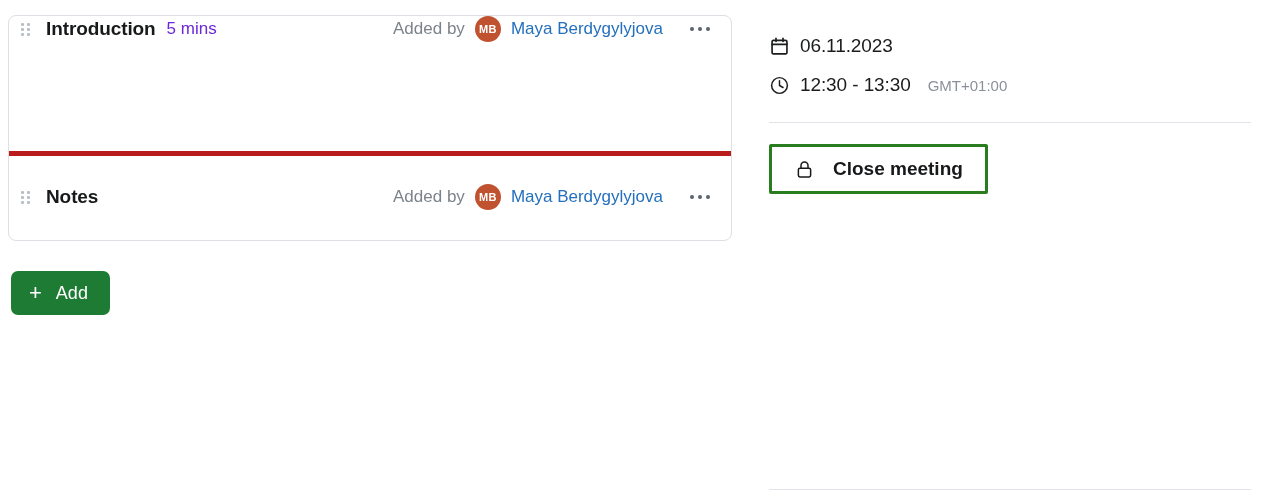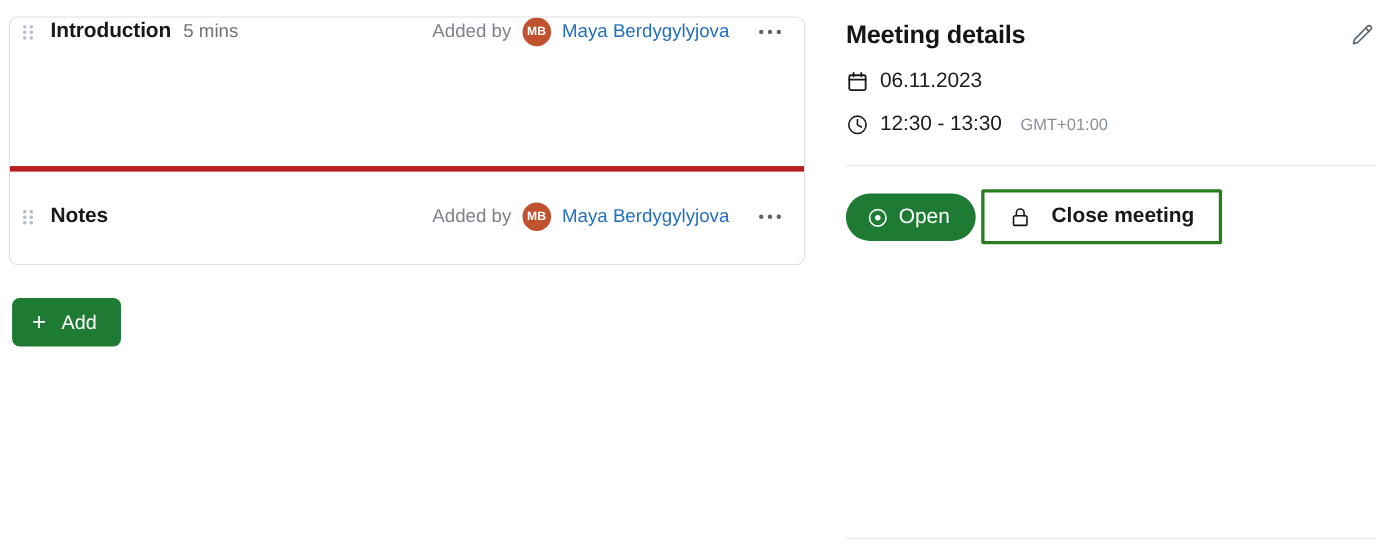--- a/index.html
+++ b/index.html
@@ -70,21 +70,21 @@
 
   .row-title {
     font-size: 19px;
     font-weight: 700;
     color: #18191a;
     letter-spacing: -0.1px;
     white-space: nowrap;
   }
   .row-duration {
     font-size: 17px;
-    color: #737373;
+    color: #6d28d9;
     margin-left: 11px;
     white-space: nowrap;
   }
 
   .row-meta {
     margin-left: auto;
     display: flex;
     align-items: center;
     white-space: nowrap;
   }
@@ -341,29 +341,20 @@
 
   <button id="add-button">
     <span class="plus">+</span>
     <span>Add</span>
   </button>
 
 </div>
 
 <div id="details-column">
 
-  <div id="details-header">
-    <h1 id="details-title">Meeting details</h1>
-    <button id="edit-button">
-      <svg width="26" height="26" viewBox="0 0 24 24" fill="none" stroke="#5b636d" stroke-width="1.4" stroke-linecap="round" stroke-linejoin="round">
-        <path d="M16.8 3.6a1.9 1.9 0 0 1 2.7 2.7L8.6 17.2l-3.5.9.9-3.5z"></path>
-        <path d="M15.3 5.1l2.7 2.7"></path>
-      </svg>
-    </button>
-  </div>
 
   
   <div class="detail-line">
     <span class="ico">
       <svg width="21" height="21" viewBox="0 0 24 24" fill="none" stroke="#1b1c1d" stroke-width="1.9" stroke-linecap="round" stroke-linejoin="round">
         <rect x="3.5" y="5" width="17" height="15.5" rx="1.6"></rect>
         <path d="M3.5 9.6h17"></path>
         <path d="M8 2.6v3.6M16 2.6v3.6"></path>
       </svg>
     </span>
@@ -379,29 +370,20 @@
       </svg>
     </span>
     <span class="detail-text">12:30 - 13:30</span>
     <span class="detail-sub">GMT+01:00</span>
   </div>
 
   
 
   <div id="details-divider"></div>
 
-  <button id="status-badge">
-    <span style="line-height:0">
-      <svg width="20" height="20" viewBox="0 0 24 24" fill="none" stroke="#ffffff" stroke-width="1.8">
-        <circle cx="12" cy="12" r="9"></circle>
-        <circle cx="12" cy="12" r="3" fill="#ffffff" stroke="none"></circle>
-      </svg>
-    </span>
-    <span>Open</span>
-  </button>
 
 
   <button id="close-meeting-button">
     <span style="line-height:0">
       <svg width="21" height="21" viewBox="0 0 24 24" fill="none" stroke="#17181a" stroke-width="1.7" stroke-linecap="round" stroke-linejoin="round">
         <rect x="5" y="10.5" width="14" height="10" rx="1.8"></rect>
         <path d="M8 10.5V7.4a4 4 0 0 1 8 0v3.1"></path>
       </svg>
     </span>
     <span>Close meeting</span>

